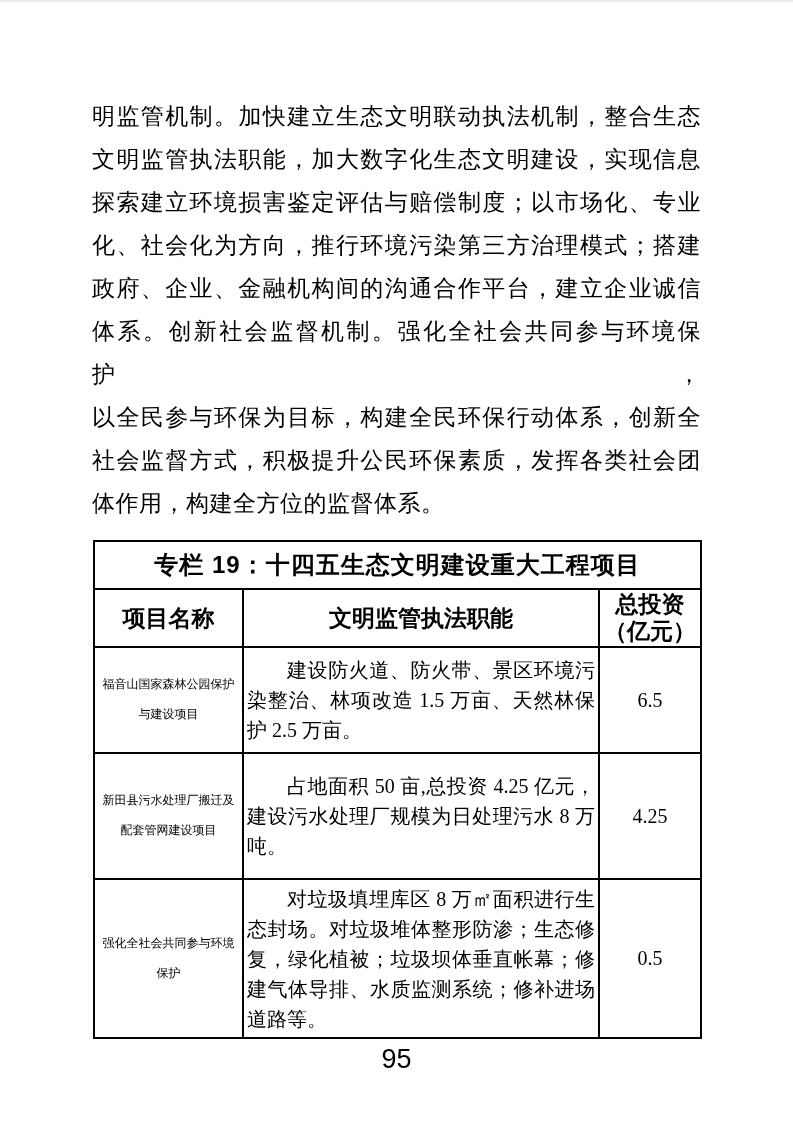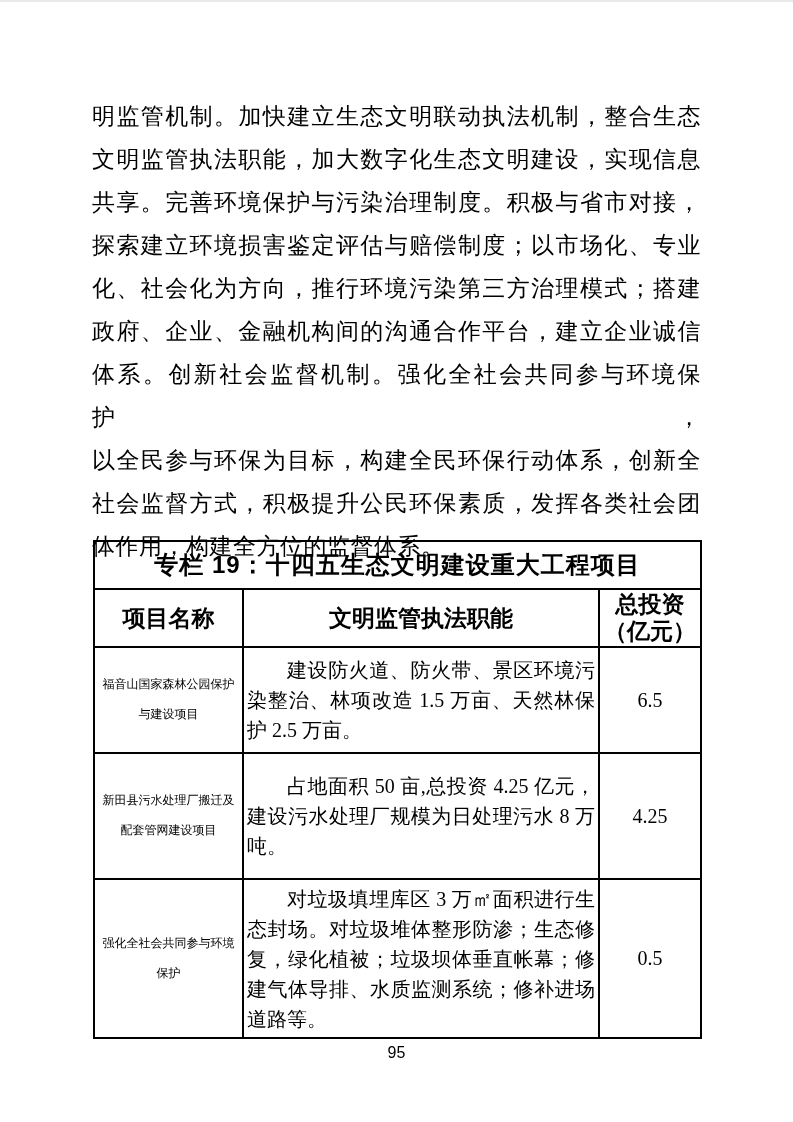--- a/index.html
+++ b/index.html
@@ -92,40 +92,39 @@
   .row-2 td { height: 120px; }
   .row-3 td { height: 153px; }
   
   .page-number {
     position: absolute;
     left: 0;
     top: 1044px;
     width: 100%;
     text-align: center;
     font-family: "Liberation Sans", sans-serif;
-    font-size: 16px;
+    font-size: 27px;
   }
   
   .scan-edge {
     position: absolute;
     left: 0; top: 0;
     width: 100%; height: 2px;
     background: #e9e9e9;
   }
 </style>
 </head>
 <body>
 
 <div class="page">
   <div class="scan-edge"></div>
 
   <div class="body-text">
     <div class="para-line"><span class="emph">明监管机制。</span><span>加快建立生态文明联动执法机制，整合生态</span></div>
     <div class="para-line"><span>文明监管执法职能，加大数字化生态文明建设，实现信息</span></div>
-    <div class="para-line"><span>共享。完善环境保护与污染治理制度。积极与省市对接，</span></div>
     <div class="para-line"><span>探索建立环境损害鉴定评估与赔偿制度；以市场化、专业</span></div>
     <div class="para-line"><span>化、社会化为方向，推行环境污染第三方治理模式；搭建</span></div>
     <div class="para-line"><span>政府、企业、金融机构间的沟通合作平台，建立企业诚信</span></div>
     <div class="para-line"><span>体系。</span><span class="emph">创新社会监督机制。</span><span>强化全社会共同参与环境保护，</span></div>
     <div class="para-line"><span>以全民参与环保为目标，构建全民环保行动体系，创新全</span></div>
     <div class="para-line"><span>社会监督方式，积极提升公民环保素质，发挥各类社会团</span></div>
     <div class="para-line last"><span>体作用，构建全方位的监督体系。</span></div>
   </div>
 
   <table class="box-table">
@@ -151,20 +150,20 @@
         <td class="content-cell">建设防火道、防火带、景区环境污染整治、林项改造 1.5 万亩、天然林保护 2.5 万亩。</td>
         <td class="invest-cell">6.5</td>
       </tr>
       <tr class="row-2">
         <td class="name-cell">新田县污水处理厂搬迁及配套管网建设项目</td>
         <td class="content-cell">占地面积 50 亩,总投资 4.25 亿元，建设污水处理厂规模为日处理污水 8 万吨。</td>
         <td class="invest-cell">4.25</td>
       </tr>
       <tr class="row-3">
         <td class="name-cell">强化全社会共同参与环境保护</td>
-        <td class="content-cell">对垃圾填埋库区 3 万㎡面积进行生态封场。对垃圾堆体整形防渗；生态修复，绿化植被；垃圾坝体垂直帐幕；修建气体导排、水质监测系统；修补进场道路等。</td>
+        <td class="content-cell">对垃圾填埋库区 8 万㎡面积进行生态封场。对垃圾堆体整形防渗；生态修复，绿化植被；垃圾坝体垂直帐幕；修建气体导排、水质监测系统；修补进场道路等。</td>
         <td class="invest-cell">0.5</td>
       </tr>
     </tbody>
   </table>
 
   <div class="page-number">95</div>
 </div>
 
 </body></html>

